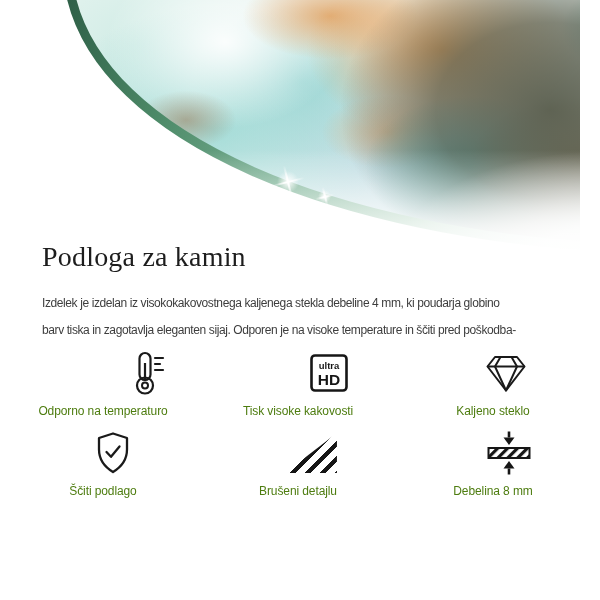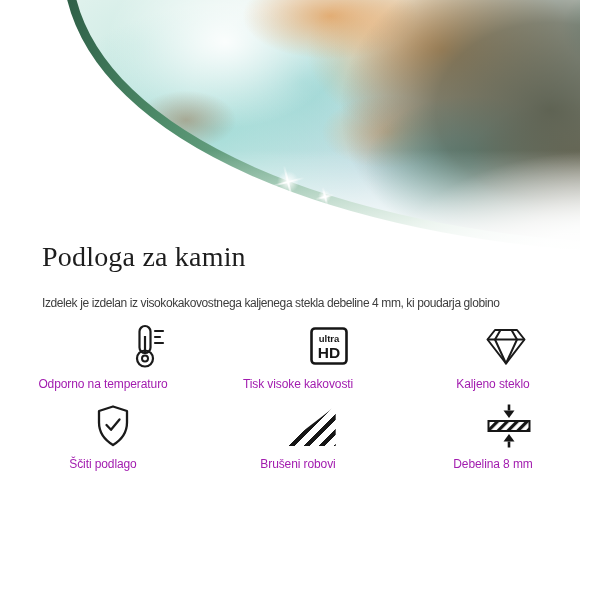--- a/index.html
+++ b/index.html
@@ -50,21 +50,21 @@
      font-size:28px;line-height:36px;letter-spacing:.2px;}
   h1 span{display:block;}
   .desc{margin-top:15px;color:#3d3d3d;font-size:12px;line-height:27px;letter-spacing:-.4px;}
   .desc .dline{white-space:nowrap;}
 
   
   .features{margin-top:4px;margin-left:-34px;display:grid;
             grid-template-columns:190px 200px 190px;row-gap:10px;justify-items:center;}
   .feature{display:flex;flex-direction:column;align-items:flex-end;}
   .icon-box{height:50px;display:flex;align-items:center;justify-content:center;}
-  .feature .label{margin-top:6px;font-size:12px;line-height:14px;color:#a21caf;letter-spacing:-.1px;}
+  .feature .label{margin-top:6px;font-size:12px;line-height:14px;color:#4d7c0f;letter-spacing:-.1px;}
   .icon-box svg text{font-family:"Liberation Sans",sans-serif;}
   .stripes{width:52px;height:40px;
     background:repeating-linear-gradient(135deg,#161616 0 4.5px,rgba(0,0,0,0) 4.5px 10.5px);
     clip-path:polygon(0 100%,100% 0,100% 100%);}
 </style>
 </head>
 <body>
 
 <div class="page">
 
@@ -91,20 +91,21 @@
       </div>
   </div>
 
   <div class="content">
     <h1>
       <span>Podloga za kamin</span>
     </h1>
 
     <div class="desc">
       <div class="dline">Izdelek je izdelan iz visokokakovostnega kaljenega stekla debeline 4 mm, ki poudarja globino</div>
+      <div class="dline">barv tiska in zagotavlja eleganten sijaj. Odporen je na visoke temperature in ščiti pred poškodba-</div>
     </div>
 
     <div class="features">
 
       <div class="feature">
         <div class="icon-box">
           <svg width="48" height="48" viewBox="0 0 48 48" fill="none" stroke="#1a1a1a" stroke-width="2.2">
             <rect x="19.5" y="4" width="11" height="27" rx="5.5"></rect>
             <circle cx="25" cy="36.5" r="8"></circle>
             <circle cx="25" cy="36.5" r="3" stroke-width="2"></circle>
@@ -148,21 +149,21 @@
             <polyline points="17.5,23 22,27.8 30.5,17.5" stroke-linecap="round"></polyline>
           </svg>
         </div>
         <div class="label">Ščiti podlago</div>
       </div>
 
       <div class="feature">
         <div class="icon-box">
           <div class="stripes"></div>
         </div>
-        <div class="label">Brušeni robovi</div>
+        <div class="label">Brušeni detajlu</div>
       </div>
 
       <div class="feature">
         <div class="icon-box">
           <svg width="48" height="48" viewBox="0 0 48 48">
             <defs>
               <pattern id="hatch4" width="7" height="7" patternUnits="userSpaceOnUse" patternTransform="rotate(45)">
                 <rect width="3.2" height="7" fill="#161616"></rect>
               </pattern>
             </defs>

